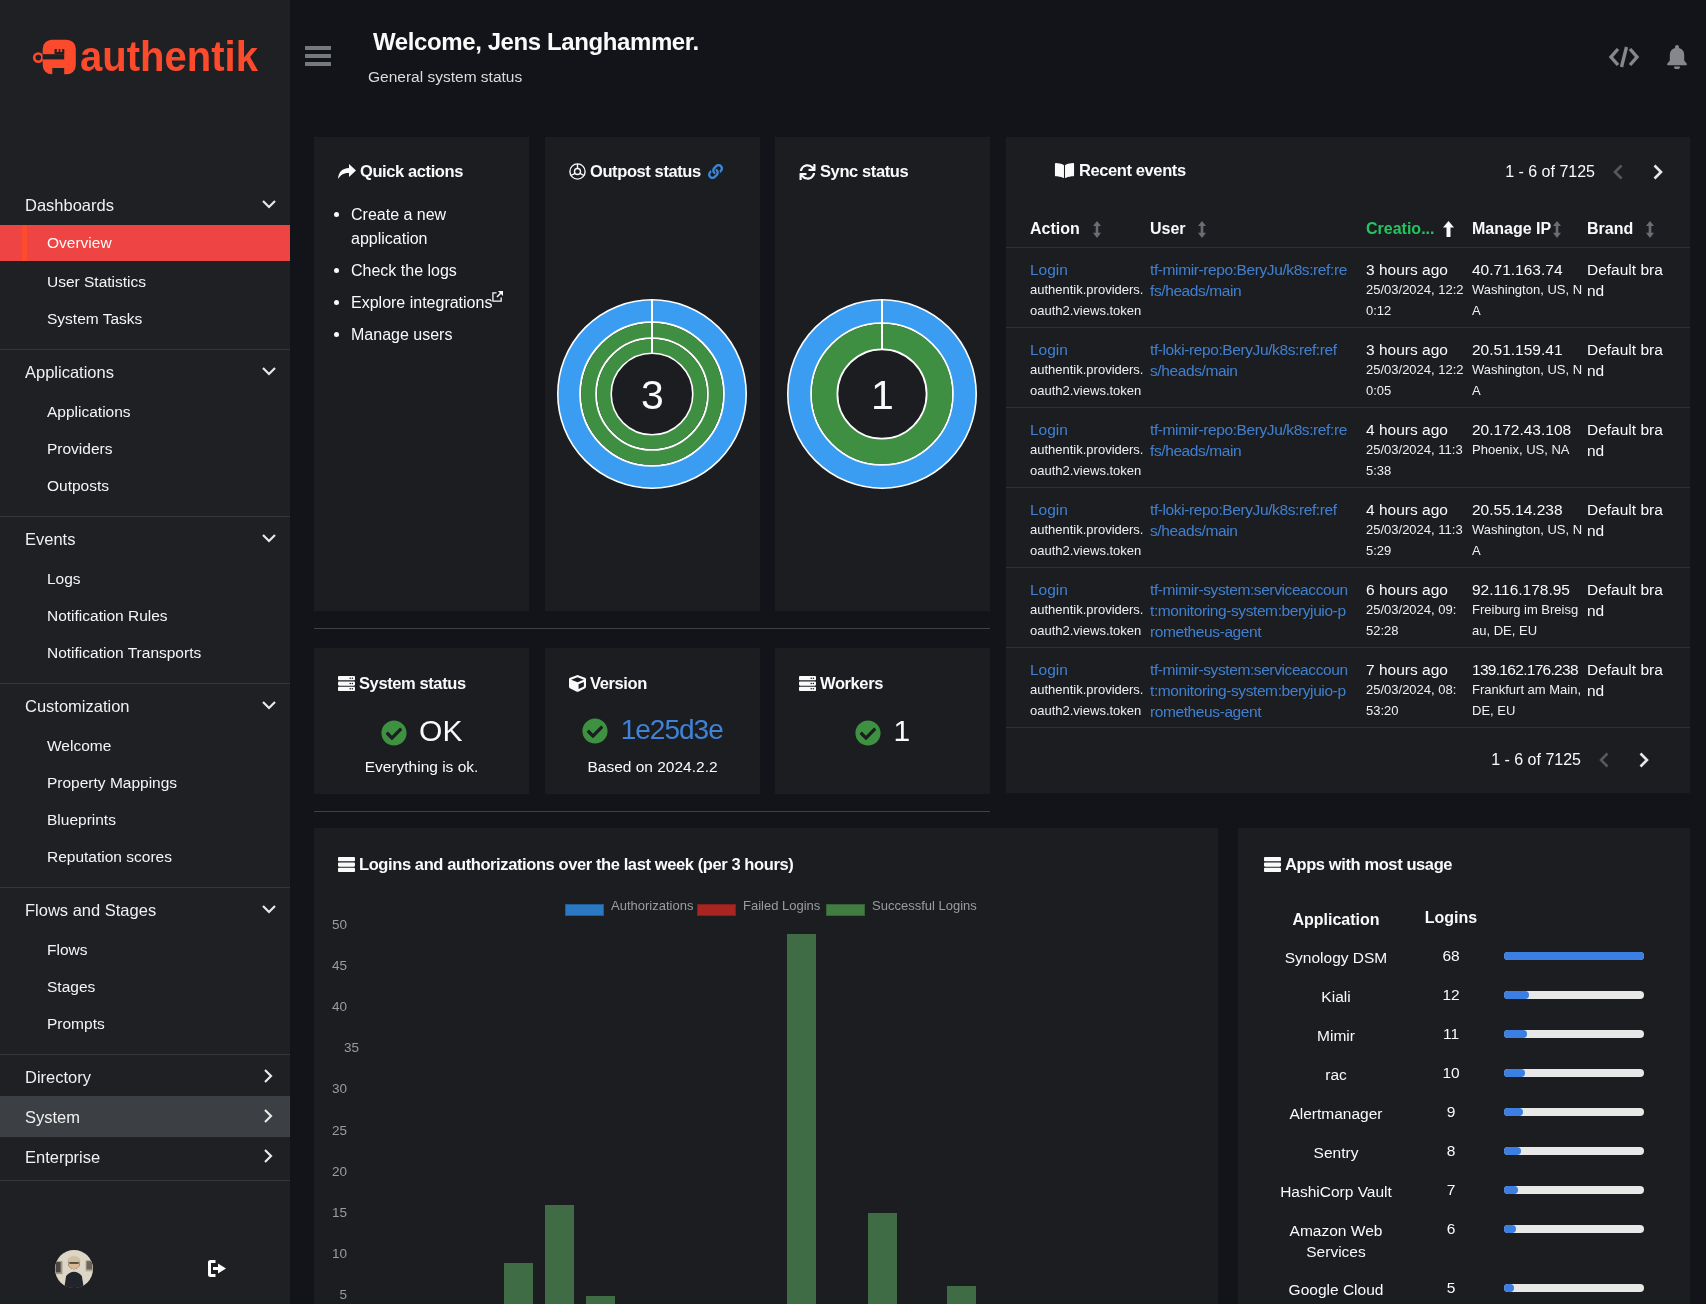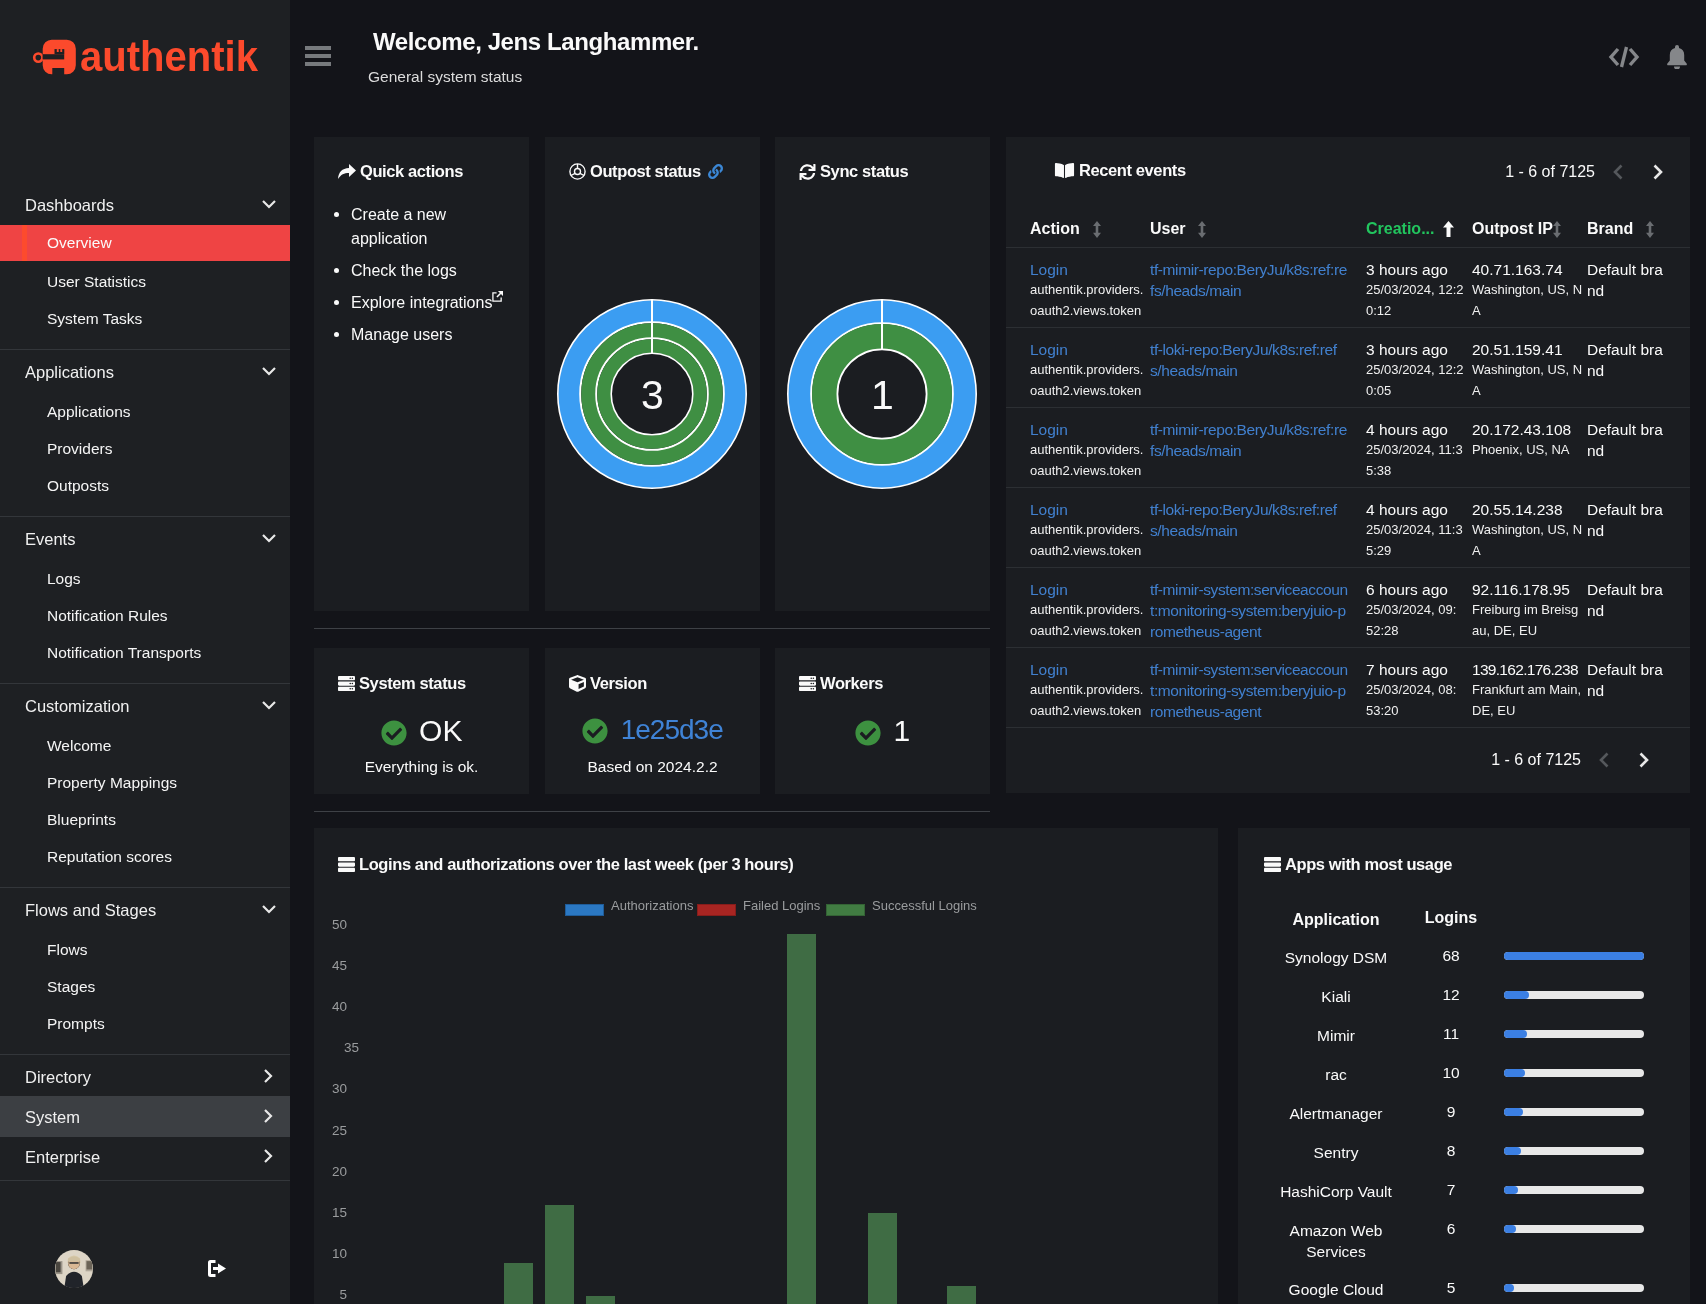--- a/index.html
+++ b/index.html
@@ -248,21 +248,21 @@
       <path d="M5 0 L9 5 H6.3 V11.7 H9 L5 17 L1 11.7 H3.7 V5 H1 z" fill="#6a6d71"></path>
     </svg>
   <div class="hdr" style="left:144px;">User</div>
   <svg class="abs" style="left:191px;top:84px" width="10" height="17" viewBox="0 0 10 17">
       <path d="M5 0 L9 5 H6.3 V11.7 H9 L5 17 L1 11.7 H3.7 V5 H1 z" fill="#6a6d71"></path>
     </svg>
   <div class="hdr" style="left:360px;color:#22c55e;">Creatio...</div>
   <svg class="abs" style="left:437px;top:84px" width="11" height="16" viewBox="0 0 11 16">
       <path d="M5.5 0 L11 6.5 H7.5 V16 H3.5 V6.5 H0 z" fill="#fafafa"></path>
     </svg>
-  <div class="hdr" style="left:466px;">Outpost IP</div>
+  <div class="hdr" style="left:466px;">Manage IP</div>
   <svg class="abs" style="left:546px;top:84px" width="10" height="17" viewBox="0 0 10 17">
       <path d="M5 0 L9 5 H6.3 V11.7 H9 L5 17 L1 11.7 H3.7 V5 H1 z" fill="#6a6d71"></path>
     </svg>
   <div class="hdr" style="left:581px;">Brand</div>
   <svg class="abs" style="left:639px;top:84px" width="10" height="17" viewBox="0 0 10 17">
       <path d="M5 0 L9 5 H6.3 V11.7 H9 L5 17 L1 11.7 H3.7 V5 H1 z" fill="#6a6d71"></path>
     </svg>
 
   <div class="ev-row" style="top:110px;">
     <div class="ec c1">

